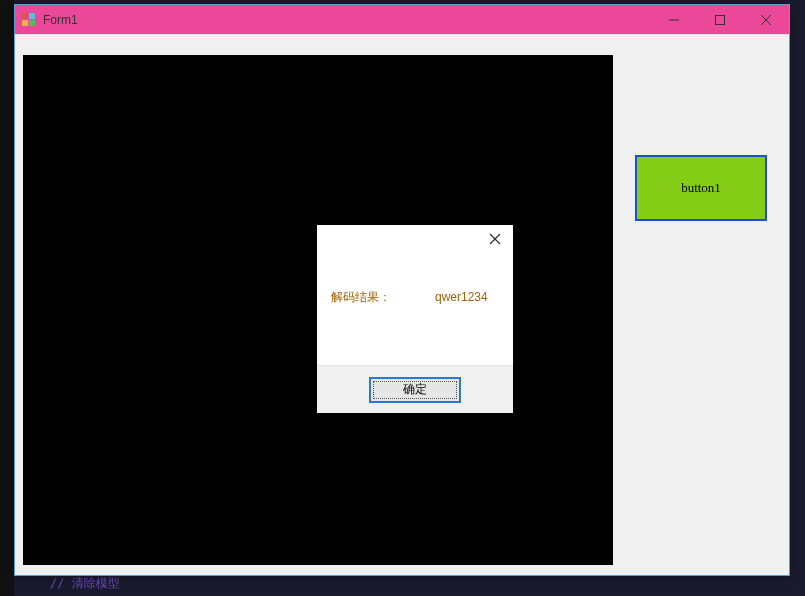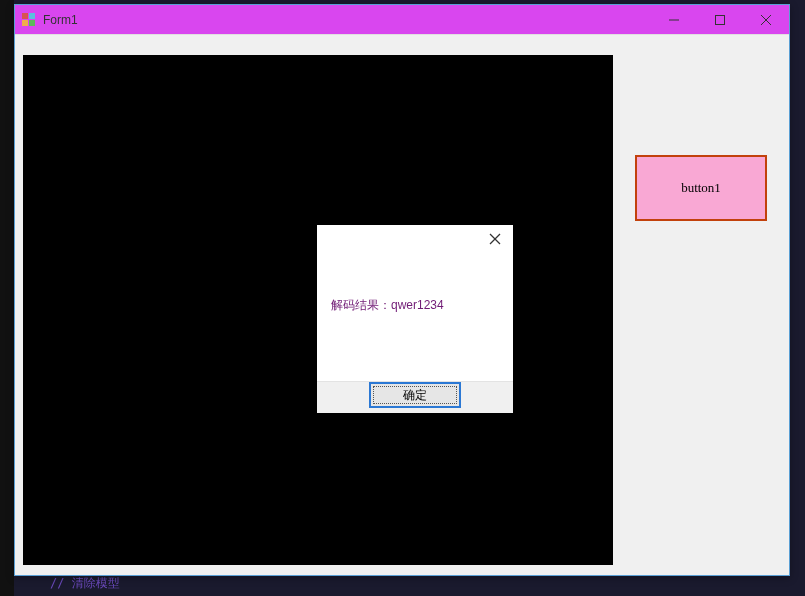--- a/index.html
+++ b/index.html
@@ -38,21 +38,21 @@
       left: 14px;
       top: 4px;
       width: 776px;
       height: 572px;
       background: #f0f0f0;
       border: 1px solid #5a9fd4;
       box-shadow: 0 2px 8px rgba(0,0,0,0.3);
     }
     .titlebar {
       height: 30px;
-      background: #d946ef;
+      background: #ec4899;
       border-bottom: 1px solid #e0e0e0;
       display: flex;
       align-items: center;
       padding: 0 0 0 6px;
     }
     .titlebar .app-icon {
       width: 16px; height: 16px;
       margin-right: 6px;
       position: relative;
     }
@@ -90,22 +90,22 @@
       width: 590px;
       height: 510px;
       background: #000;
     }
     .button1 {
       position: absolute;
       left: 620px;
       top: 120px;
       width: 132px;
       height: 66px;
-      background: #f9a8d4;
-      border: 2px solid #c2410c;
+      background: #84cc16;
+      border: 2px solid #1d4ed8;
       color: #000;
       font-family: "SimSun","NSimSun",serif;
       font-size: 13px;
       display:flex; align-items:center; justify-content:center;
       cursor: pointer;
     }
     .dialog {
       position: absolute;
       left: 302px;
       top: 190px;
@@ -128,28 +128,29 @@
       display:flex; align-items:center; justify-content:center;
       cursor:pointer;
     }
     .dialog .dlg-close svg { width:12px; height:12px; stroke:#333; stroke-width:1.2; }
     .dialog .dlg-body {
       flex:1;
       display:flex;
       align-items:center;
       padding: 0 14px 24px 14px;
       font-size: 12px;
-      color:#701a75;
+      color:#a16207;
+      gap:44px;
     }
     .dialog .dlg-footer {
-      height: 32px;
+      height: 48px;
       background: #f0f0f0;
       border-top: 1px solid #e3e3e3;
       display:flex;
-      align-items:flex-start;
+      align-items:center;
       justify-content:center;
     }
     .ok-btn {
       width: 92px;
       height: 26px;
       background: #e6e6e6;
       border: 2px solid #2b78d4;
       outline: 1px dotted #555;
       outline-offset: -5px;
       font-size: 12px;

